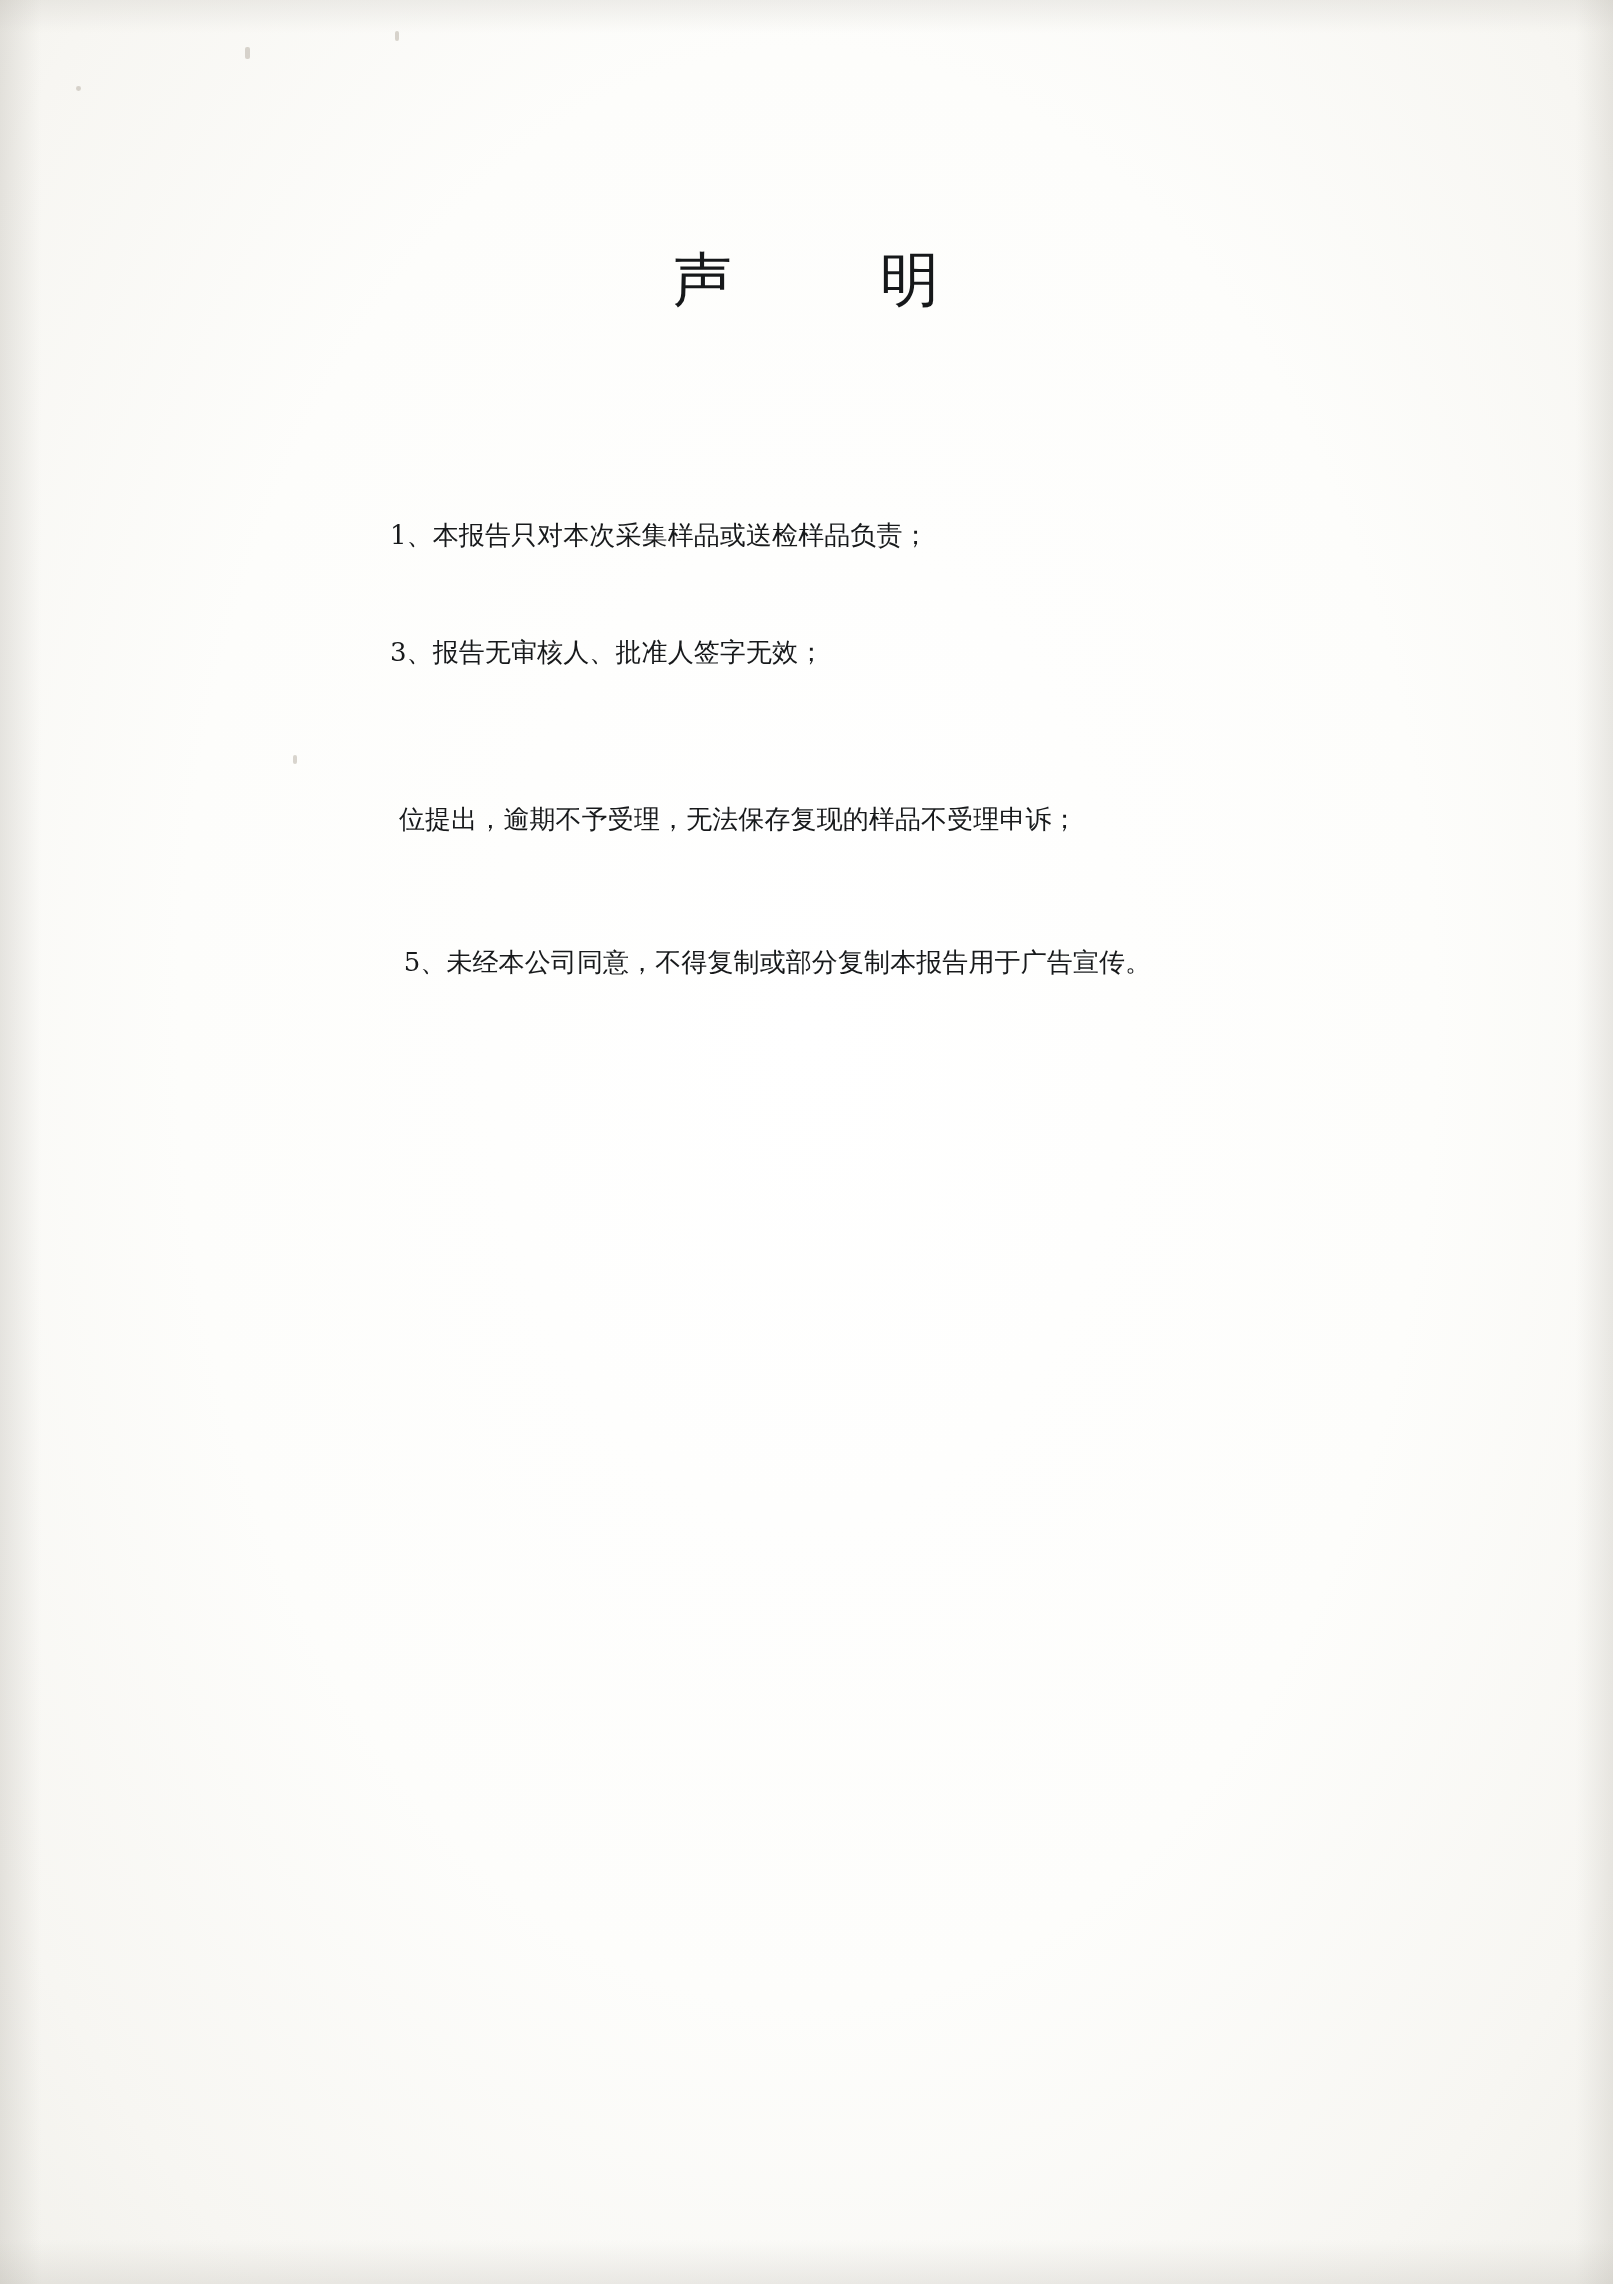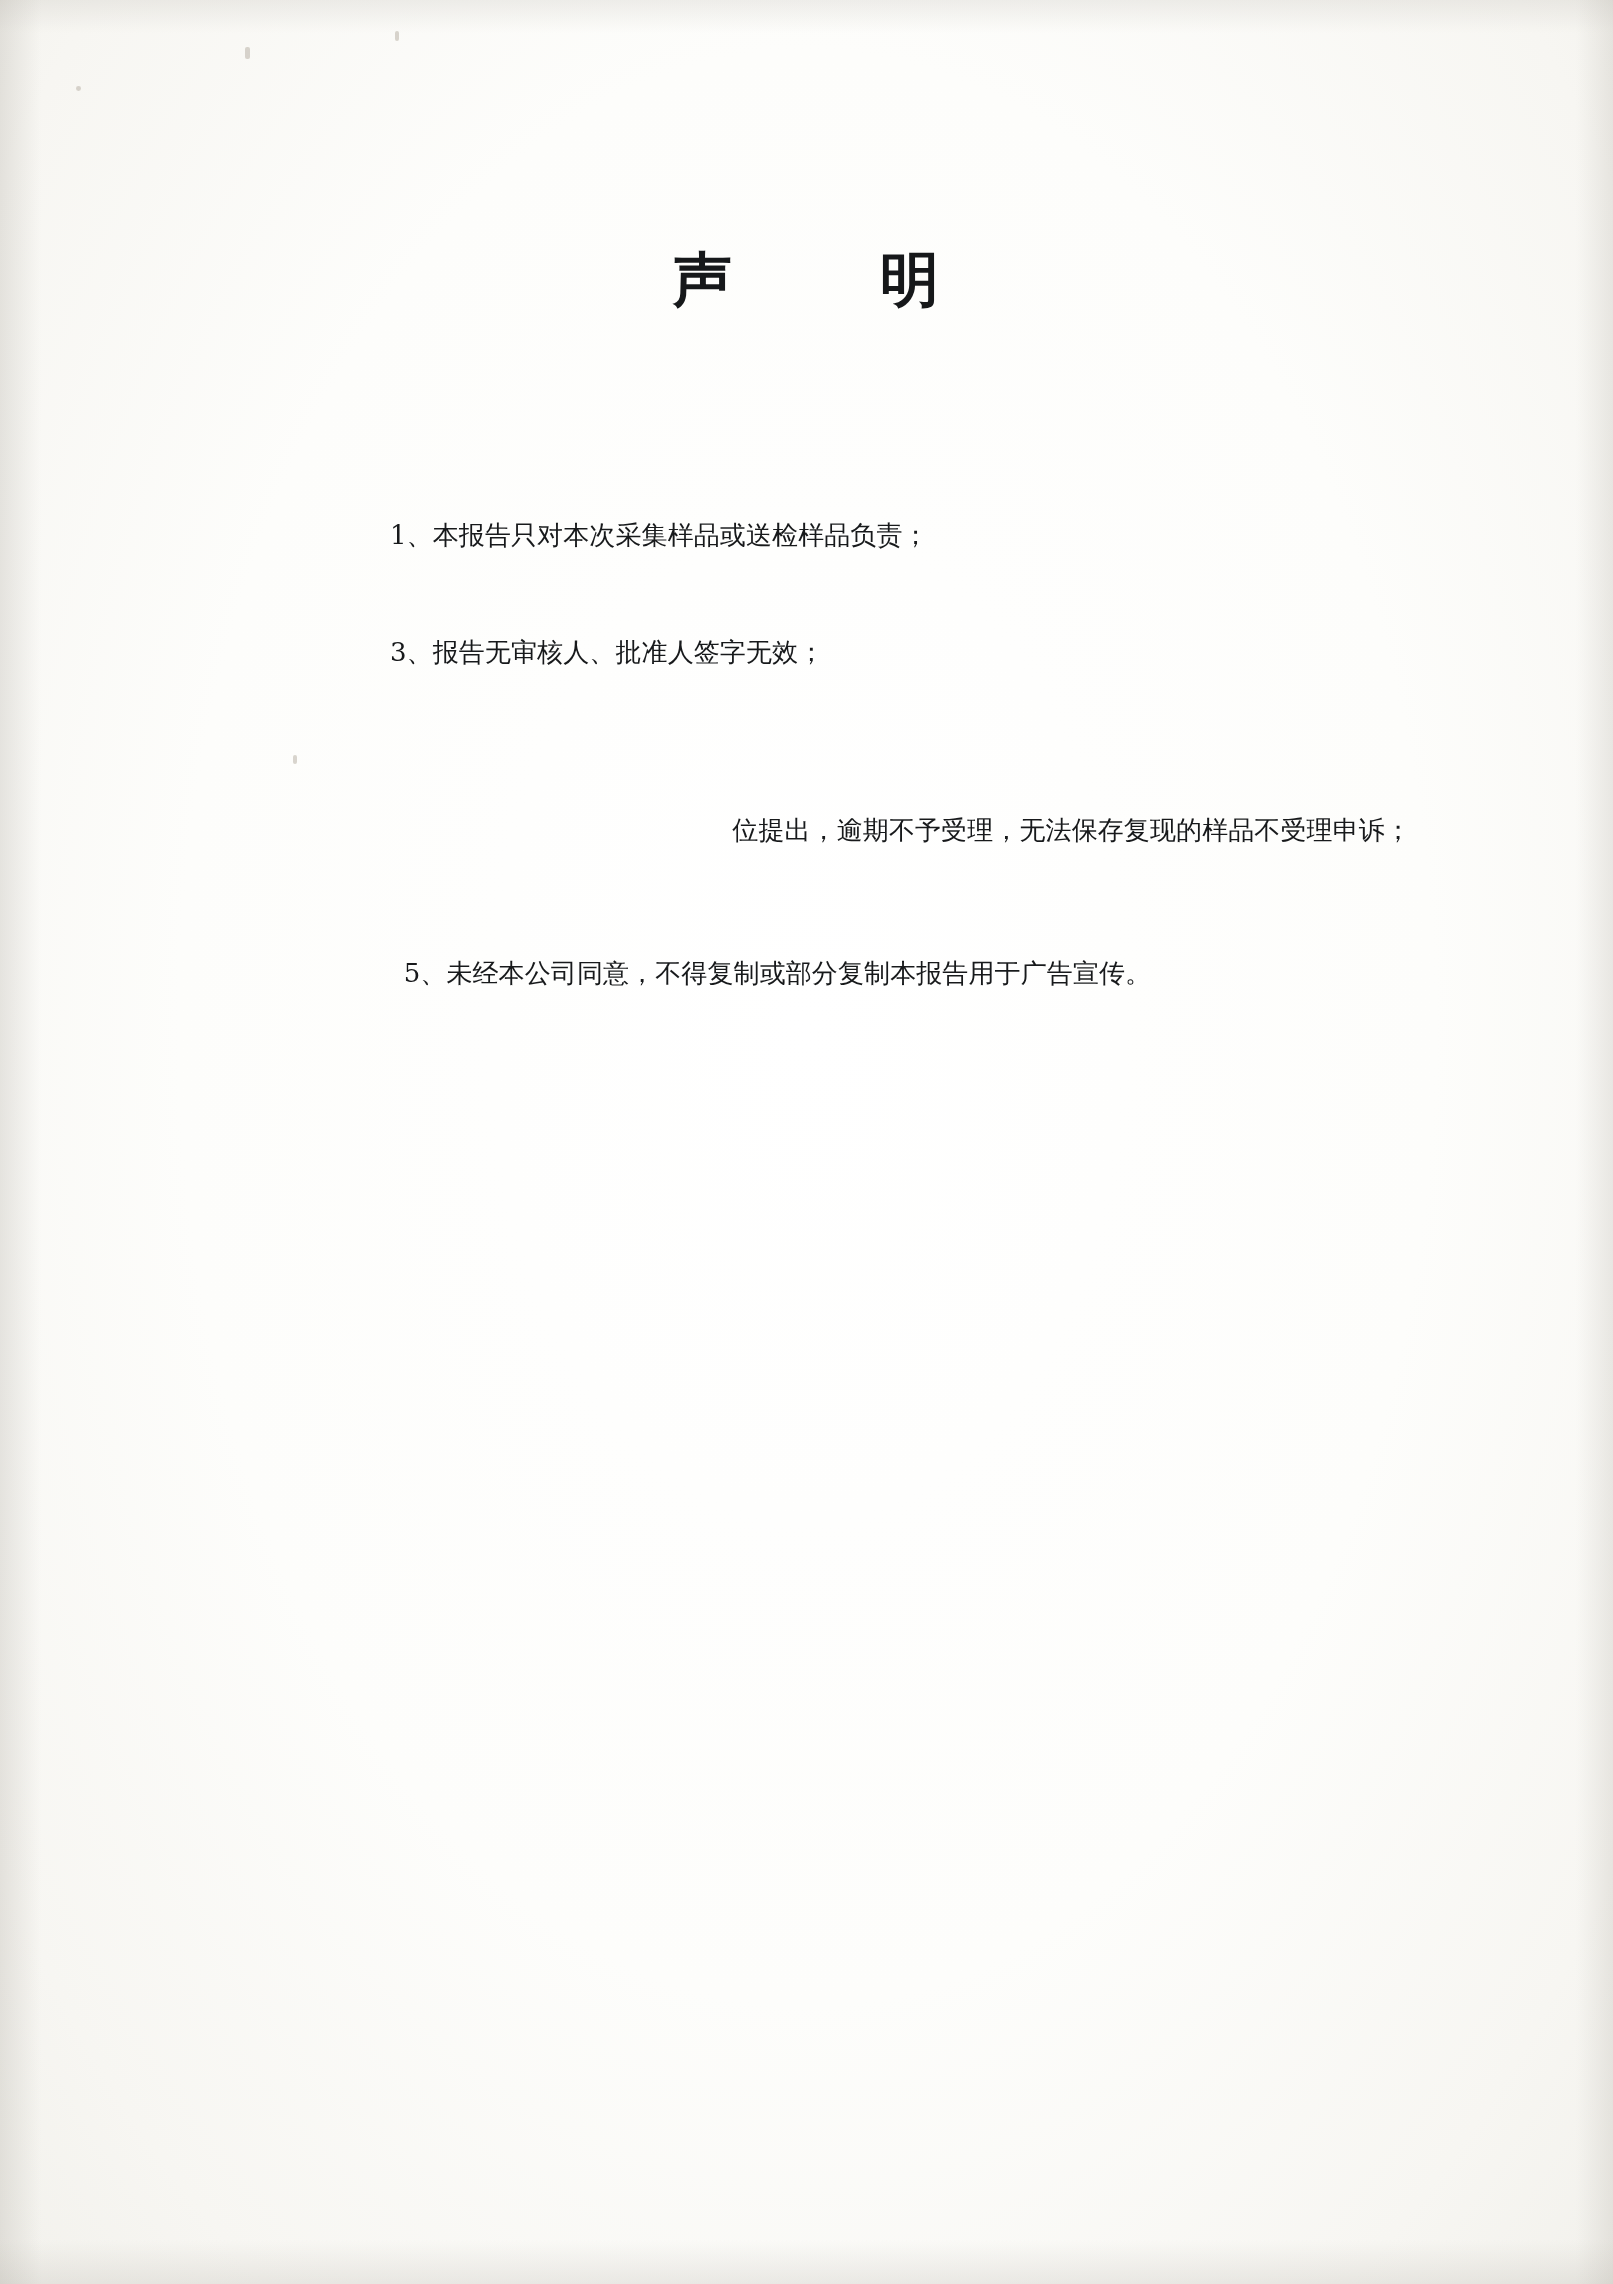--- a/index.html
+++ b/index.html
@@ -55,21 +55,21 @@
   .doc-title {
     position: absolute;
     left: 0;
     top: 250px;
     width: 100%;
     text-align: center;
     font-size: 59px;
     line-height: 1;
     letter-spacing: 0.02em;
     color: #16181a;
-    font-weight: 700;
+    font-weight: 400;
     font-family: "DejaVu Serif", "Liberation Serif", serif;
   }
   .doc-title .sp {
     display: inline-block;
     width: 147px;
   }
 
   .clauses {
     position: absolute;
     left: 323px;
@@ -85,23 +85,22 @@
     text-indent: 0;
     letter-spacing: 0.004em;
     white-space: pre-wrap;
   }
   .clause.indent-2 {
     
     padding-left: 13.7px;
   }
   .clause .line2 {
     display: block;
-    margin-top: 35px;
+    margin-top: 24px;
     padding-left: 76px;
-    text-align: right;
   }
 </style>
 </head>
 <body>
 
 <div class="page">
 
   <div class="speck" style="left:245px; top:47px; width:4.9px; height:11.8px; border-radius:2px;"></div>
   <div class="speck" style="left:395px; top:31px; width:3.9px; height:9.8px; border-radius:2px;"></div>
   <div class="speck" style="left:76px; top:86px; width:4.9px; height:4.9px;"></div>

